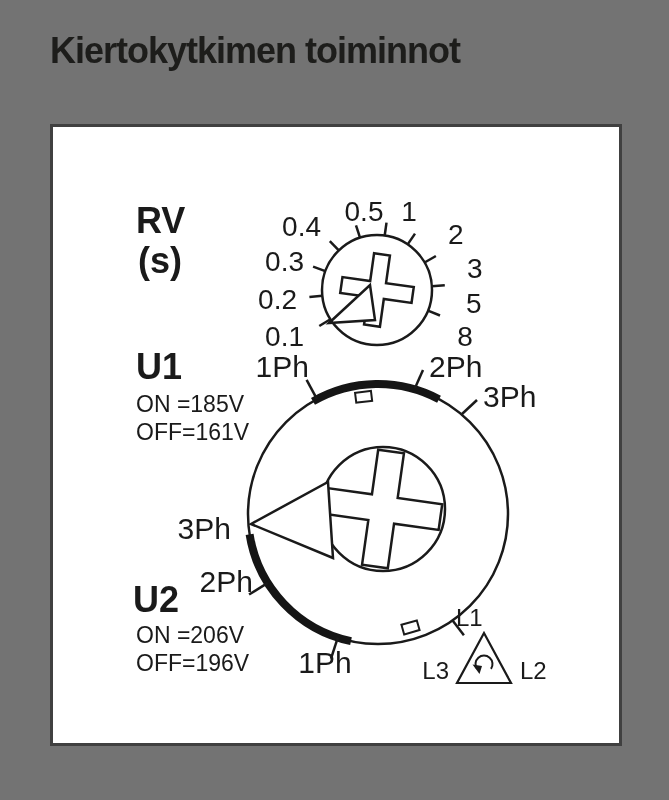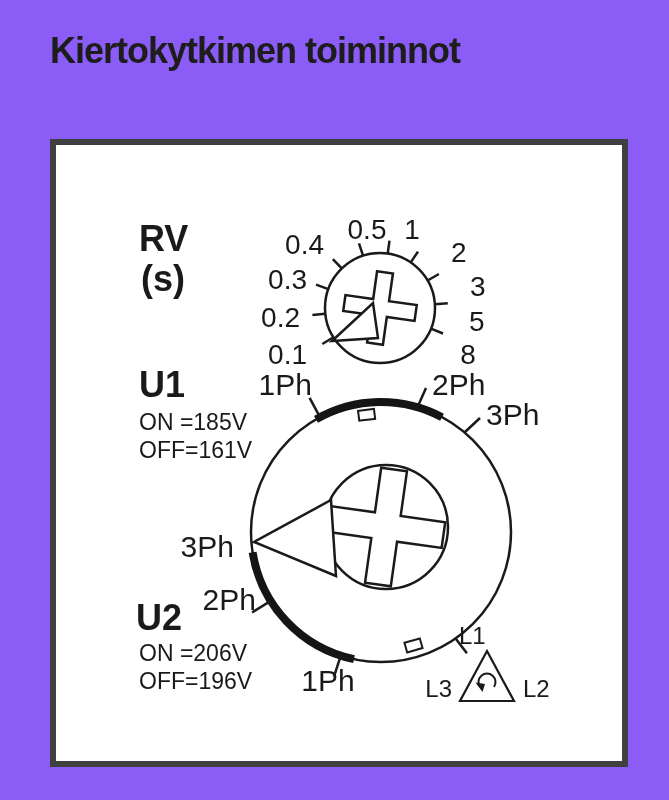--- a/index.html
+++ b/index.html
@@ -1,27 +1,27 @@
 <!DOCTYPE html>
 <html><head>
 <meta charset="utf-8">
 <style>
   html,body { margin:0; padding:0; background:#ffffff; }
   .page {
-    position:relative; width:669px; height:800px; background:#8b5cf6;
+    position:relative; width:669px; height:800px; background:#737373;
     font-family:"Liberation Sans", sans-serif; color:#1c1c1a; overflow:hidden;
   }
   h1.title {
     position:absolute; left:50px; top:30px; margin:0;
     font-size:36px; font-weight:700; letter-spacing:-1px; color:#1d1d1b;
     font-family:"Liberation Sans", sans-serif;
   }
   .box {
-    position:absolute; left:50px; top:139px; width:566px; height:616px;
-    border:6px solid #404040; background:#ffffff;
+    position:absolute; left:50px; top:124px; width:566px; height:616px;
+    border:3px solid #404040; background:#ffffff;
   }
   svg { display:block; }
   text { font-family:"Liberation Sans", sans-serif; fill:#1a1a1a; }
   .t-big   { font-size:36px; font-weight:700; }
   .t-onoff { font-size:23px; font-weight:400; }
   .t-scale { font-size:28px; font-weight:400; }
   .t-ph    { font-size:30px; font-weight:400; }
   .t-l     { font-size:24px; font-weight:400; }
   .ln    { stroke:#1a1a1a; stroke-width:2.5; fill:none; }
   .shape { fill:#ffffff; stroke:#1a1a1a; stroke-width:2.5; }

